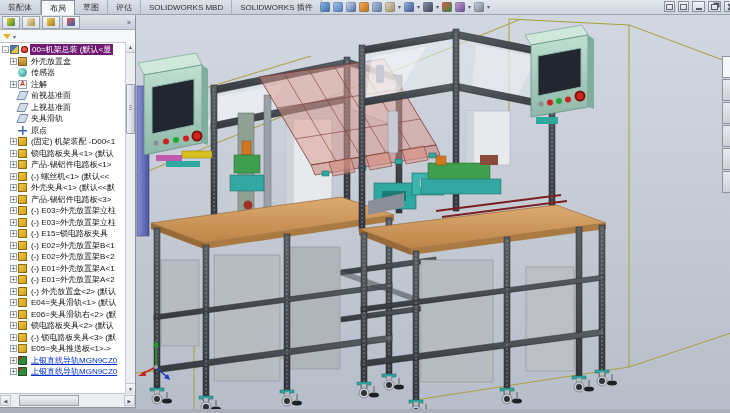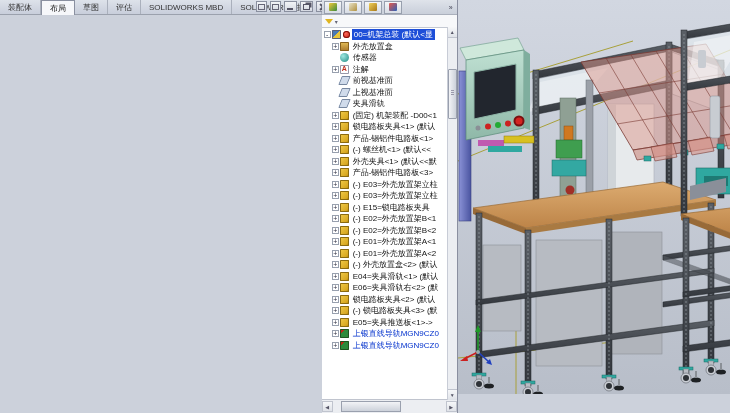--- a/index.html
+++ b/index.html
@@ -2,21 +2,21 @@
 <html><head>
 <meta charset="utf-8">
 <style>
   html,body{margin:0;padding:0;}
   body{
     width:730px;height:413px;overflow:hidden;position:relative;
     font-family:"Liberation Sans","DejaVu Sans",sans-serif;
     background:#ccd1db;font-size:8px;color:#222;
     -webkit-font-smoothing:antialiased;
   }
-  .app{position:absolute;inset:0;display:flex;}
+  .app{position:absolute;inset:0;display:flex;flex-direction:column;}
 
   
   .tabbar{
     height:14px;flex:0 0 14px;position:relative;
     background:linear-gradient(#e3e7ee,#cfd5e0);
     border-bottom:1px solid #9ba1ad;display:flex;align-items:stretch;
   }
   .tab{
     padding:0 8px;display:flex;align-items:center;justify-content:center;
     font-size:8px;color:#333;border-right:1px solid #aab0bc;
@@ -71,22 +71,22 @@
   .ti-sensor{border-radius:50%;background:radial-gradient(circle at 35% 35%,#9fe8e0,#1f8a84);}
   .ti-note{background:#fff;box-shadow:0 0 0 1px #99a inset;position:relative;}
   .ti-note::after{content:"A";position:absolute;left:2px;top:0px;font-size:7px;color:#c03020;font-weight:bold;}
   .ti-plane{background:rgba(150,175,210,.45);box-shadow:0 0 0 1px #7787a0 inset;transform:skewX(-22deg);}
   .ti-origin{background:
       linear-gradient(#3a62b0,#3a62b0) 4px 0/1.5px 9px no-repeat,
       linear-gradient(#3a62b0,#3a62b0) 0 4px/9px 1.5px no-repeat;}
   .ti-part{background:linear-gradient(135deg,#f2cc4a,#cf9c14);box-shadow:0 0 0 1px #8a6a10 inset, -2px -2px 0 -1px #b88d14 inset;}
   .ti-rail{background:linear-gradient(135deg,#bb2818 0 30%,#2e8a3a 30%);box-shadow:0 0 0 1px #20541f inset;}
   .tlabel{font-size:8px;color:#111;padding:0 2px;overflow:hidden;}
-  .trow.sel .tlabel{background:#1d4ed8;color:#fff;}
-  .trow.link .tlabel{color:#0030cc;}
+  .trow.sel .tlabel{background:#701a75;color:#fff;}
+  .trow.link .tlabel{color:#0030cc;text-decoration:underline;}
 
   
   .vscroll{position:absolute;right:0;top:0;bottom:0;width:9px;background:#eceef2;border-left:1px solid #c8ccd6;}
   .varrow{height:10px;border-bottom:1px solid #c0c4ce;background:linear-gradient(#f6f7f9,#dfe2e8);
           display:flex;align-items:center;justify-content:center;font-size:5px;color:#556;}
   .varrow.down{position:absolute;bottom:0;left:0;right:0;border-top:1px solid #c0c4ce;border-bottom:none;}
   .vthumb{position:absolute;left:0;right:0;top:42px;height:48px;background:linear-gradient(90deg,#f2f3f6,#ccd1da);border:1px solid #9aa0ae;border-radius:1px;}
   .vthumb::after{content:"";position:absolute;left:2px;right:2px;top:20px;height:1px;box-shadow:0 2px 0 #99a,0 4px 0 #99a;background:#99a;}
 
   .hscroll{height:13px;flex:0 0 13px;background:#eceef2;border-top:1px solid #c0c4ce;display:flex;align-items:center;}
@@ -216,20 +216,26 @@
             <span class="tlabel">上视基准面</span>
           </div>
           <div class="trow">
             <span class="ind" style="width: 8px;"></span>
             <span class="exp noexp"></span>
             <span class="ti ti-plane"></span>
             <span class="tlabel">夹具滑轨</span>
           </div>
           <div class="trow">
             <span class="ind" style="width: 8px;"></span>
+            <span class="exp noexp"></span>
+            <span class="ti ti-origin"></span>
+            <span class="tlabel">原点</span>
+          </div>
+          <div class="trow">
+            <span class="ind" style="width: 8px;"></span>
             <span class="exp">+</span>
             <span class="ti ti-part"></span>
             <span class="tlabel">(固定) 机架装配 -D00&lt;1</span>
           </div>
           <div class="trow">
             <span class="ind" style="width: 8px;"></span>
             <span class="exp">+</span>
             <span class="ti ti-part"></span>
             <span class="tlabel">锁电路板夹具&lt;1&gt; (默认</span>
           </div>

